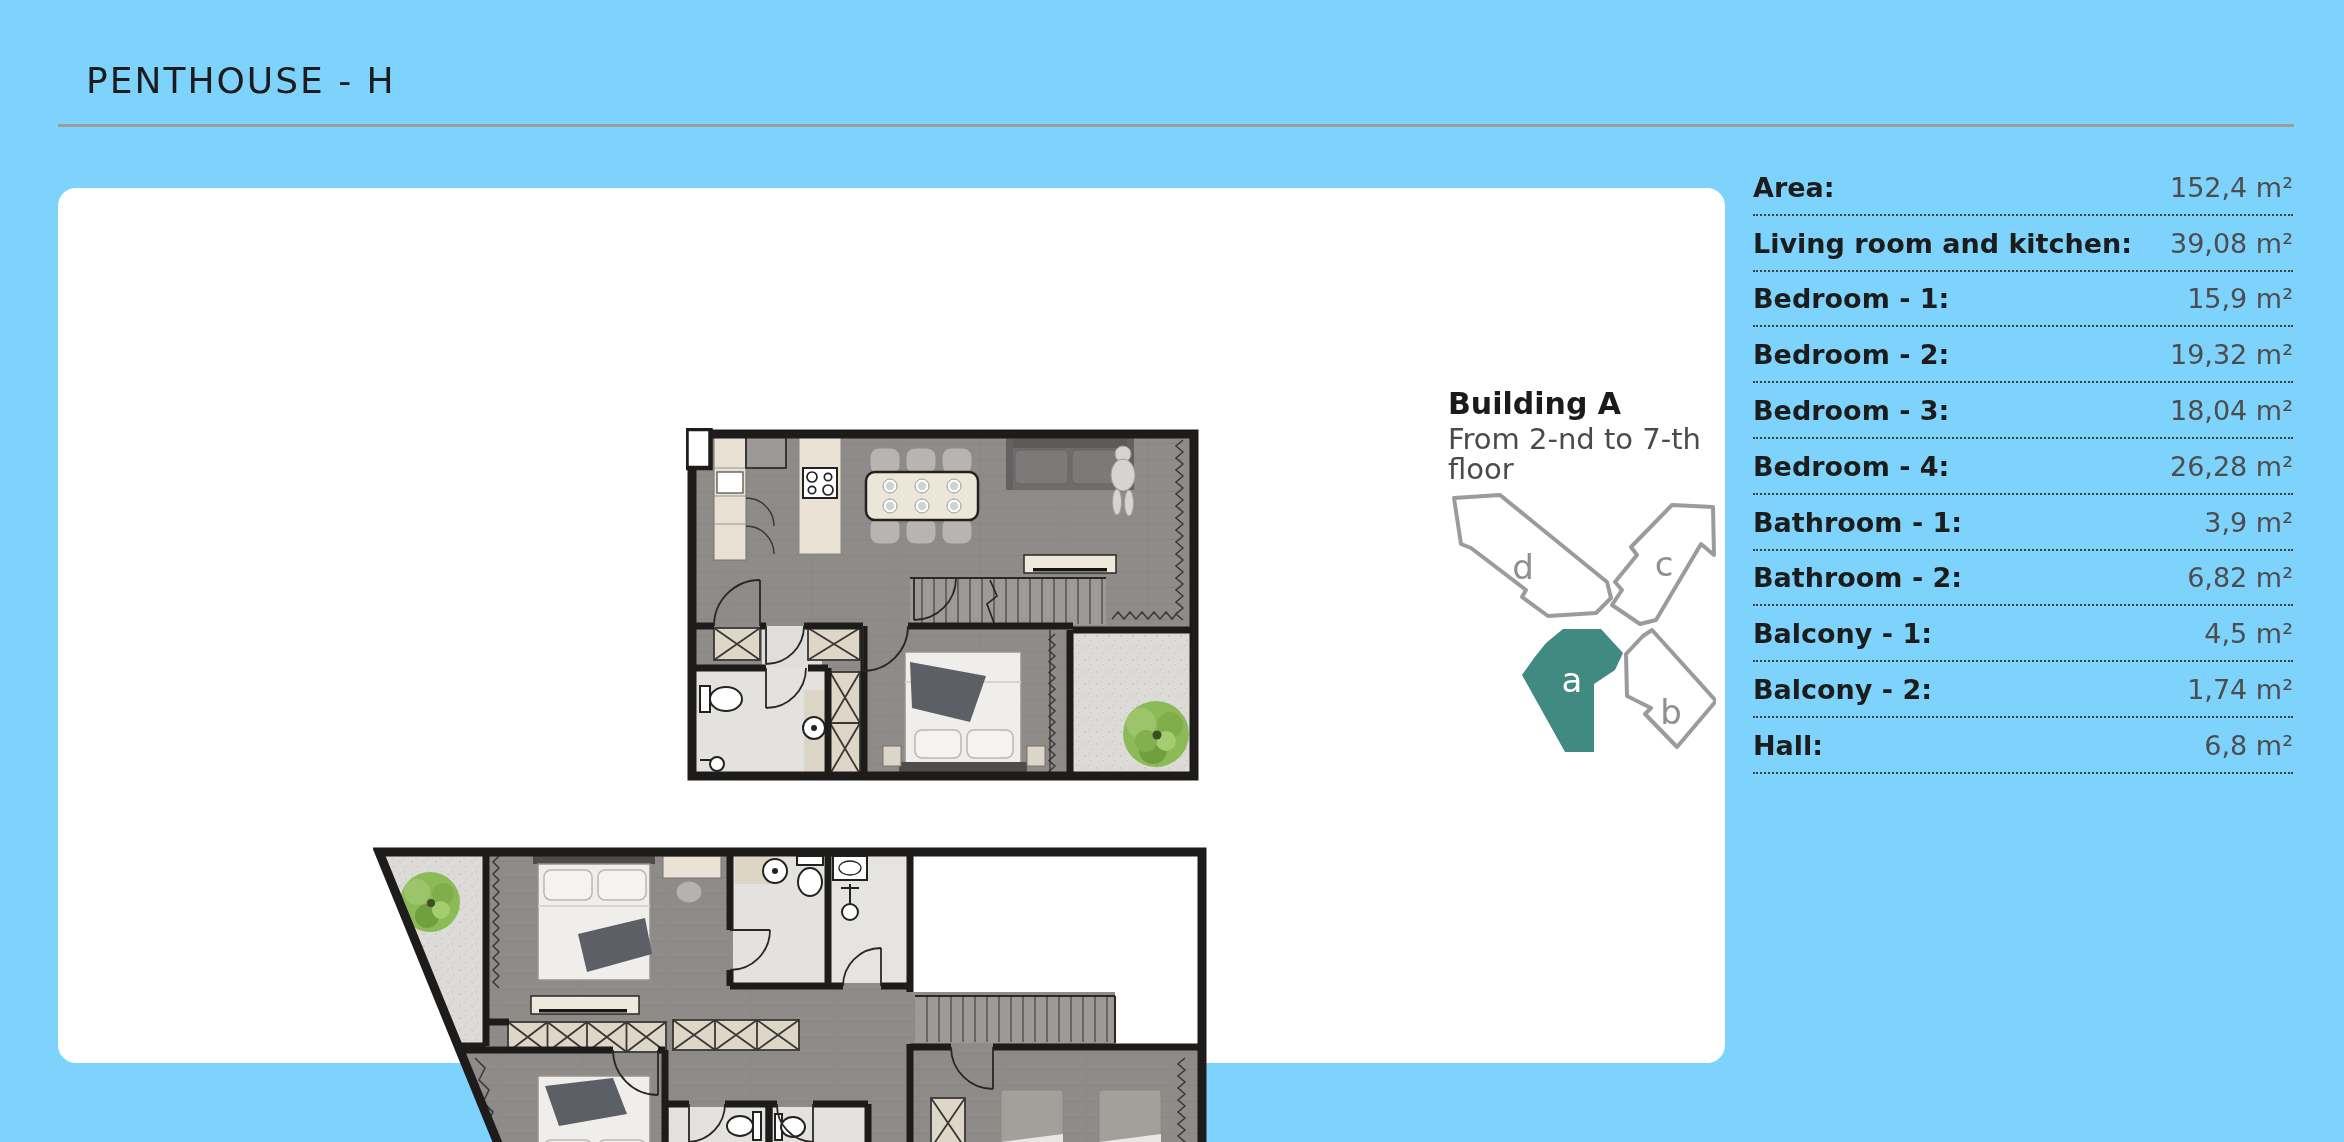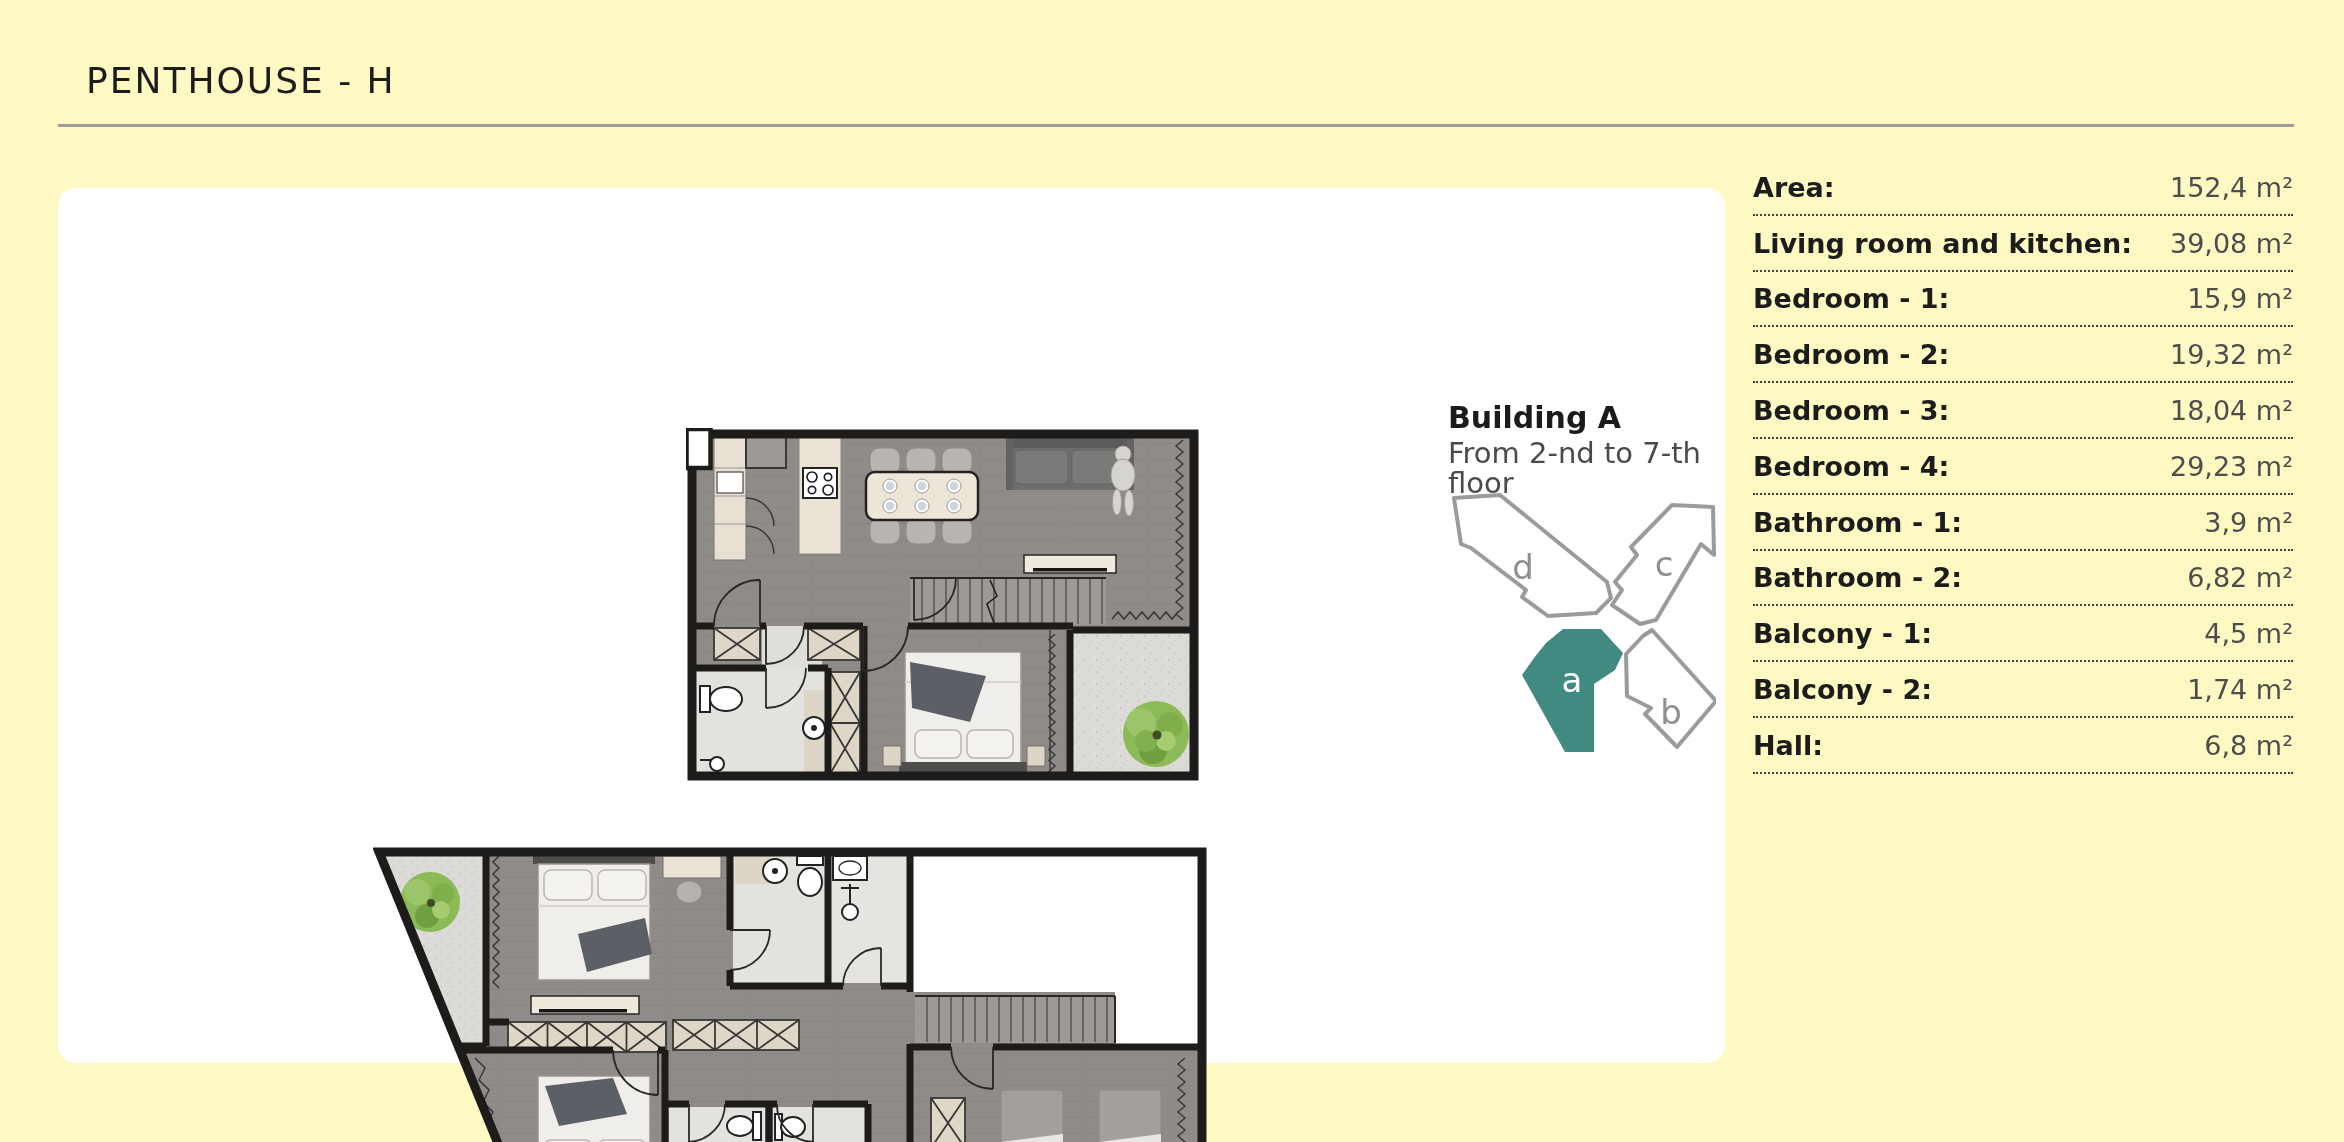--- a/index.html
+++ b/index.html
@@ -1,26 +1,26 @@
 <!DOCTYPE html>
 <html><head>
 <meta charset="utf-8">
 <style>
   html,body{margin:0;padding:0;background:#f8f8f8;}
-  .page{position:relative;width:2344px;height:1142px;background:#fef9c3;overflow:hidden;
+  .page{position:relative;width:2344px;height:1142px;background:#7dd3fc;overflow:hidden;
         font-family:"DejaVu Sans",sans-serif;color:#1c1c1c;}
   .page-title{position:absolute;left:86px;top:36px;font-size:36px;font-weight:500;
               letter-spacing:2px;color:#1c1c1c;}
   .divider{position:absolute;left:58px;top:124px;width:2236px;height:3px;background:#9c9c9c;}
   .card{position:absolute;left:58px;top:188px;width:1667px;height:875px;background:#ffffff;
         border-radius:18px;}
   .plan{position:absolute;}
   .plan-upper{left:628px;top:240px;}
   .plan-lower{left:315px;top:658px;}
-  .building-info{position:absolute;left:1390px;top:196px;margin-top:14px;}
+  .building-info{position:absolute;left:1390px;top:196px;}
   .building-name{font-size:30px;font-weight:700;color:#1b1b1b;line-height:40px;}
   .building-floors{font-size:29px;font-weight:400;color:#4a4a4a;line-height:30px;}
   .unit-map{position:absolute;left:1386px;top:296px;}
   .unit-label{font-size:34px;fill:#8f8f8f;}
   .unit-label-active{font-size:34px;fill:#ffffff;}
   .area-table{position:absolute;left:1753px;top:160px;width:540px;}
   .area-row{height:55.8px;display:flex;justify-content:space-between;align-items:flex-end;
             padding-bottom:11px;box-sizing:border-box;border-bottom:2.5px dotted #3f3f3f;}
   .area-label{font-size:27px;font-weight:700;color:#1c1c1c;white-space:nowrap;}
   .area-value{font-size:27px;font-weight:400;color:#4d4d4d;white-space:nowrap;}
@@ -351,21 +351,21 @@
     <div class="area-row">
         <span class="area-label">Bedroom - 2:</span>
         <span class="area-value">19,32 m²</span>
       </div>
     <div class="area-row">
         <span class="area-label">Bedroom - 3:</span>
         <span class="area-value">18,04 m²</span>
       </div>
     <div class="area-row">
         <span class="area-label">Bedroom - 4:</span>
-        <span class="area-value">29,23 m²</span>
+        <span class="area-value">26,28 m²</span>
       </div>
     <div class="area-row">
         <span class="area-label">Bathroom - 1:</span>
         <span class="area-value">3,9 m²</span>
       </div>
     <div class="area-row">
         <span class="area-label">Bathroom - 2:</span>
         <span class="area-value">6,82 m²</span>
       </div>
     <div class="area-row">

